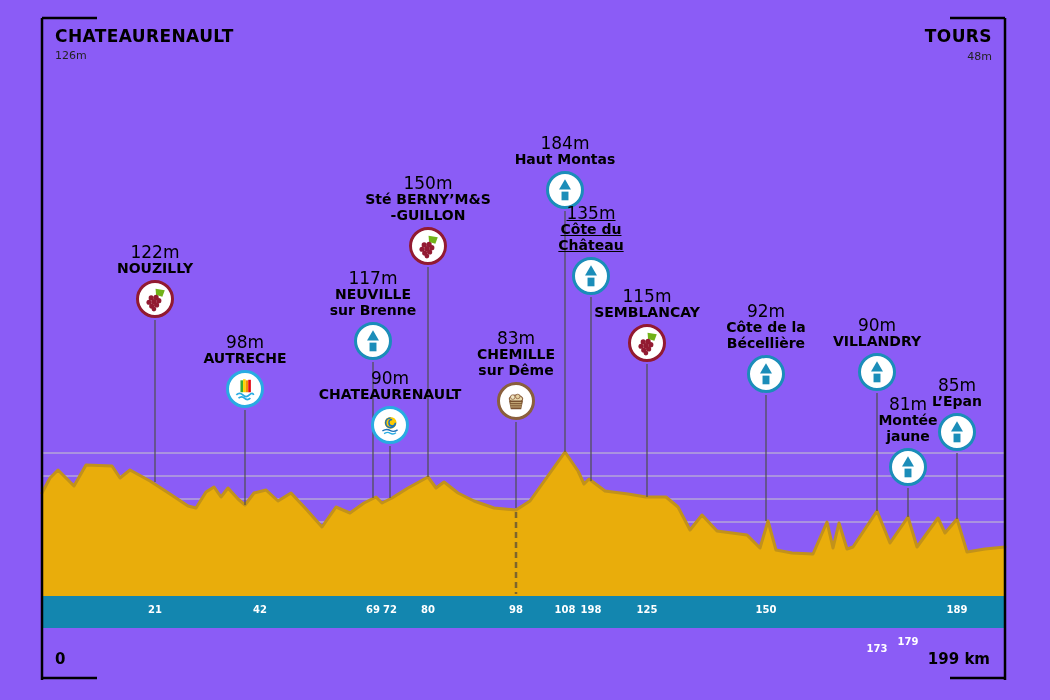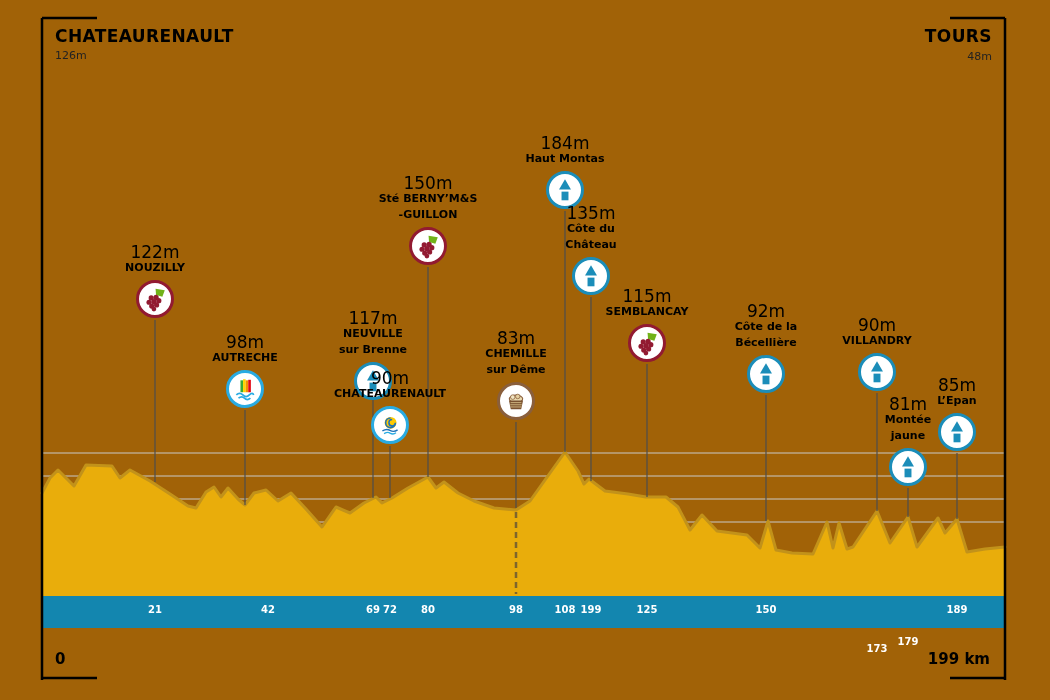--- a/index.html
+++ b/index.html
@@ -1,26 +1,26 @@
 <!DOCTYPE html>
 <html><head>
 <meta charset="utf-8">
 <style>
   html,body{margin:0;padding:0;background:#fff;}
-  .canvas{position:relative;width:1050px;height:700px;background:#a16207;overflow:hidden;
+  .canvas{position:relative;width:1050px;height:700px;background:#8b5cf6;overflow:hidden;
           font-family:"DejaVu Sans","Liberation Sans",sans-serif;color:#000;}
   .abs{position:absolute;}
   .hdr-name{font-size:17px;font-weight:bold;letter-spacing:.4px;}
   .hdr-elev{font-size:11px;color:#222;}
   .right{text-align:left;}
   .ftr{font-size:15px;font-weight:bold;}
   svg#chart{position:absolute;left:0;top:0;}
   .marker{position:absolute;width:150px;text-align:center;line-height:16px;}
   .marker .elev{font-size:17px;height:15px;line-height:15px;}
-  .marker .wname{font-size:11px;font-weight:bold;height:16px;line-height:16px;white-space:nowrap;}
+  .marker .wname{font-size:14px;font-weight:bold;height:16px;line-height:16px;white-space:nowrap;}
   .marker .circle{width:38px;height:38px;margin:4px auto 0;border-radius:50%;
                   background:#fff;box-sizing:border-box;display:flex;align-items:center;justify-content:center;}
   .marker .circle svg{display:block;}
   .km-label{position:absolute;width:60px;margin-left:-30px;text-align:center;
             font-size:10px;font-weight:bold;}
 </style>
 </head>
 <body>
 
 <div class="canvas">
@@ -88,21 +88,21 @@
           <svg width="26" height="26" viewBox="0 0 24 24">
       <rect x="7.8" y="4" width="2.4" height="11" fill="#3AAA35"></rect>
       <rect x="10.2" y="3" width="2.4" height="12" fill="#FFD500"></rect>
       <rect x="12.6" y="4" width="2.4" height="11" fill="#F39200"></rect>
       <rect x="15" y="3.5" width="2.4" height="11.5" fill="#E30613"></rect>
       <path d="M4,17.5 q3,-3 6,0 t6,0 t4,0" stroke="#29ABE2" stroke-width="1.6" fill="none"></path>
       <path d="M6,20.5 q3,-2.5 5.5,0 t5.5,0" stroke="#29ABE2" stroke-width="1.6" fill="none"></path>
           </svg>
         </div>
       </div>
-      <div class="marker" style="left: 298px; top: 271px; margin-top: 40px;">
+      <div class="marker" style="left: 298px; top: 271px;">
         <div class="elev">117m</div>
         <div class="wname">NEUVILLE</div>
         <div class="wname">sur Brenne</div>
         <div class="circle" style="border: 3px solid rgb(27, 141, 185);">
           <svg width="26" height="26" viewBox="0 0 24 24">
       <polygon points="12,2 17.5,11.5 6.5,11.5" fill="#1B8DB9"></polygon>
       <rect x="8.8" y="13.5" width="6.4" height="8" fill="#1B8DB9"></rect>
           </svg>
         </div>
       </div>
@@ -155,21 +155,21 @@
       <div class="marker" style="left: 490px; top: 136px;">
         <div class="elev">184m</div>
         <div class="wname">Haut Montas</div>
         <div class="circle" style="border: 3px solid rgb(27, 141, 185);">
           <svg width="26" height="26" viewBox="0 0 24 24">
       <polygon points="12,2 17.5,11.5 6.5,11.5" fill="#1B8DB9"></polygon>
       <rect x="8.8" y="13.5" width="6.4" height="8" fill="#1B8DB9"></rect>
           </svg>
         </div>
       </div>
-      <div class="marker" style="left: 516px; top: 206px;">
+      <div class="marker" style="left: 516px; top: 206px; text-decoration: underline;">
         <div class="elev">135m</div>
         <div class="wname">Côte du</div>
         <div class="wname">Château</div>
         <div class="circle" style="border: 3px solid rgb(27, 141, 185);">
           <svg width="26" height="26" viewBox="0 0 24 24">
       <polygon points="12,2 17.5,11.5 6.5,11.5" fill="#1B8DB9"></polygon>
       <rect x="8.8" y="13.5" width="6.4" height="8" fill="#1B8DB9"></rect>
           </svg>
         </div>
       </div>
@@ -230,27 +230,27 @@
         <div class="circle" style="border: 3px solid rgb(27, 141, 185);">
           <svg width="26" height="26" viewBox="0 0 24 24">
       <polygon points="12,2 17.5,11.5 6.5,11.5" fill="#1B8DB9"></polygon>
       <rect x="8.8" y="13.5" width="6.4" height="8" fill="#1B8DB9"></rect>
           </svg>
         </div>
       </div>
     </div>
   <div id="kmticks">
       <div class="km-label" style="left: 155px; top: 604px; color: rgb(255, 255, 255);">21</div>
-      <div class="km-label" style="left: 245px; top: 604px; color: rgb(255, 255, 255); text-align: right;">42</div>
+      <div class="km-label" style="left: 260px; top: 604px; color: rgb(255, 255, 255);">42</div>
       <div class="km-label" style="left: 373px; top: 604px; color: rgb(255, 255, 255);">69</div>
       <div class="km-label" style="left: 390px; top: 604px; color: rgb(255, 255, 255);">72</div>
       <div class="km-label" style="left: 428px; top: 604px; color: rgb(255, 255, 255);">80</div>
       <div class="km-label" style="left: 516px; top: 604px; color: rgb(255, 255, 255);">98</div>
       <div class="km-label" style="left: 565px; top: 604px; color: rgb(255, 255, 255);">108</div>
-      <div class="km-label" style="left: 591px; top: 604px; color: rgb(255, 255, 255);">199</div>
+      <div class="km-label" style="left: 591px; top: 604px; color: rgb(255, 255, 255);">198</div>
       <div class="km-label" style="left: 647px; top: 604px; color: rgb(255, 255, 255);">125</div>
       <div class="km-label" style="left: 766px; top: 604px; color: rgb(255, 255, 255);">150</div>
       <div class="km-label" style="left: 877px; top: 604px; color: rgb(255, 255, 255); margin-top: 39px;">173</div>
       <div class="km-label" style="left: 908px; top: 604px; color: rgb(255, 255, 255); margin-top: 32px;">179</div>
       <div class="km-label" style="left: 957px; top: 604px; color: rgb(255, 255, 255);">189</div>
     </div>
 
   <div class="abs ftr" style="left:55px;top:650px;">0</div>
   <div class="abs ftr right" style="right:60px;top:650px;">199 km</div>
 </div>

